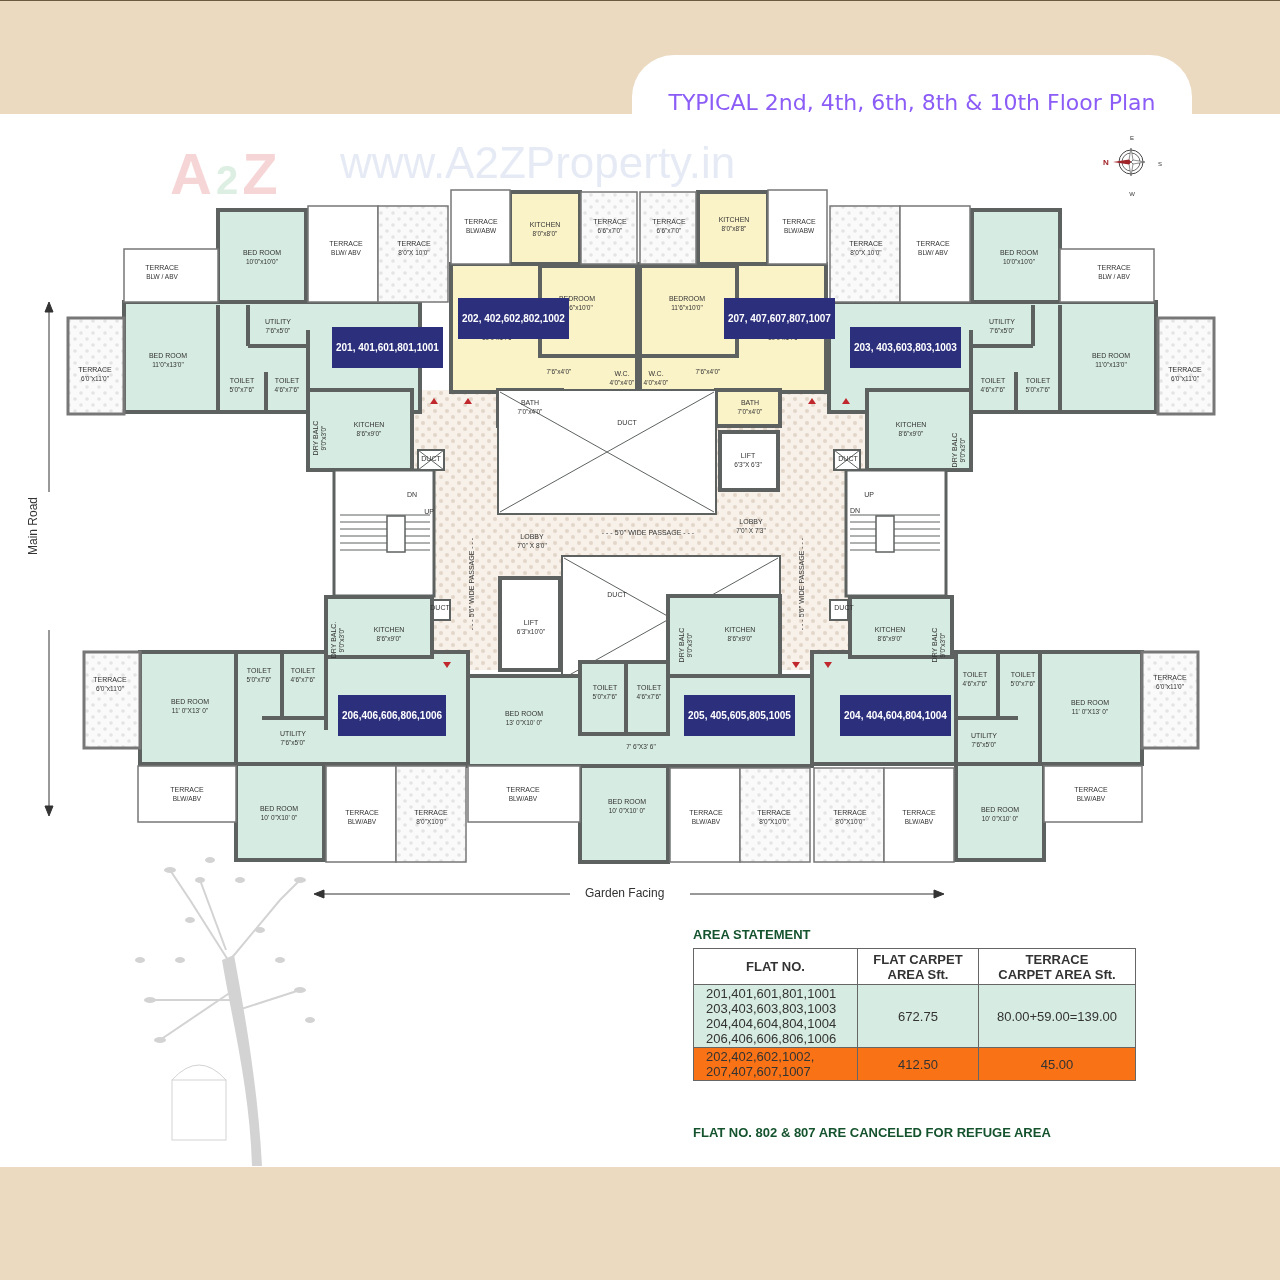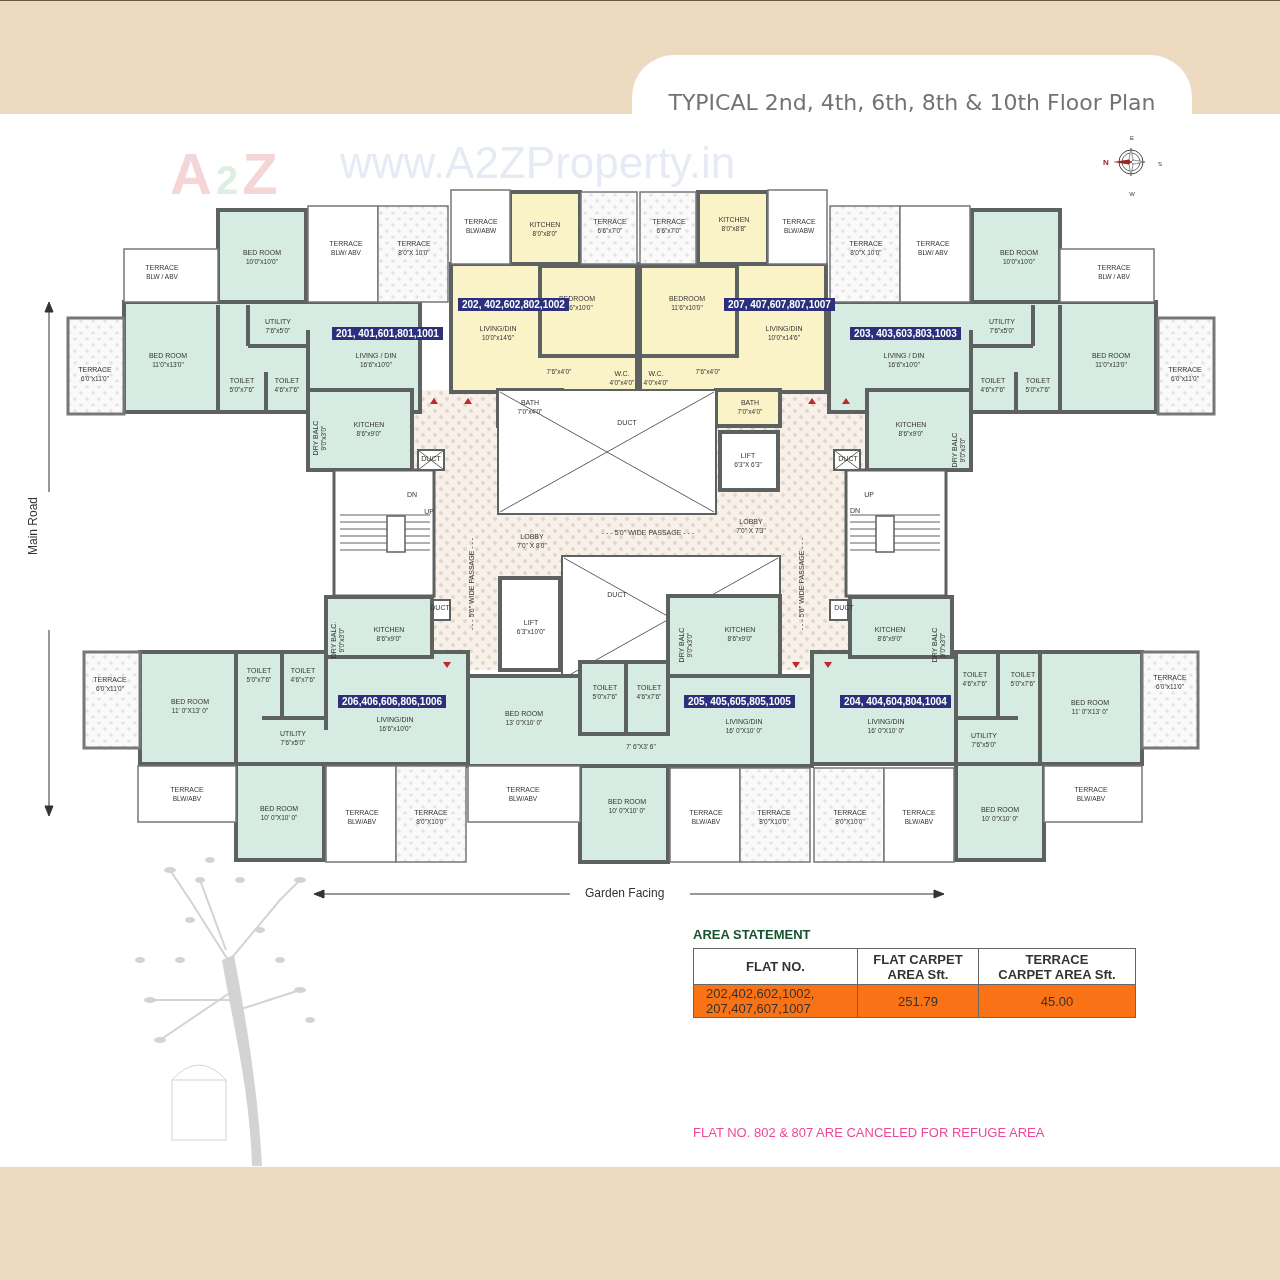--- a/index.html
+++ b/index.html
@@ -1,32 +1,32 @@
 <!DOCTYPE html>
 <html><head>
 <meta charset="utf-8">
 <style>
   html,body{margin:0;padding:0;}
   body{width:1280px;height:1280px;position:relative;background:#fff;font-family:"Liberation Sans",sans-serif;overflow:hidden;}
   .band-top{position:absolute;left:0;top:0;width:1280px;height:114px;background:#ecdac0;border-top:1px solid #6b5a40;}
   .band-bot{position:absolute;left:0;top:1167px;width:1280px;height:113px;background:#ecdac0;}
   .title-tab{position:absolute;left:632px;top:55px;width:560px;height:70px;background:#fff;border-radius:42px 42px 0 0;}
-  .title{position:absolute;left:632px;top:90px;width:560px;text-align:center;font-family:"DejaVu Sans",sans-serif;font-size:22px;color:#737373;letter-spacing:0px;}
+  .title{position:absolute;left:632px;top:90px;width:560px;text-align:center;font-family:"DejaVu Sans",sans-serif;font-size:22px;color:#8b5cf6;letter-spacing:0px;}
   .white-body{position:absolute;left:0;top:114px;width:1280px;height:1053px;background:#fff;}
   svg.plan{position:absolute;left:0;top:0;}
   .rl{font-family:"Liberation Sans",sans-serif;font-size:7px;fill:#333;text-anchor:middle;}
-  .flat-tag{position:absolute;background:#2c2f7c;color:#fff;font-family:"Liberation Sans",sans-serif;font-weight:bold;font-size:10px;padding:1px 4px;white-space:nowrap;}
+  .flat-tag{position:absolute;background:#2c2f7c;color:#fff;font-family:"Liberation Sans",sans-serif;font-weight:bold;font-size:10px;padding:15px 4px;white-space:nowrap;}
   .area-title{position:absolute;left:693px;top:927px;font-weight:bold;font-size:13px;color:#14532d;}
   table.area{position:absolute;left:693px;top:948px;width:443px;border-collapse:collapse;font-size:13px;color:#333;}
   table.area th,table.area td{border:1px solid #666;text-align:center;padding:1px 4px;}
   table.area th{background:#fff;font-weight:bold;font-size:13px;line-height:15px;height:33px;}
   table.area td.flats{text-align:left;padding-left:12px;line-height:15px;}
   tr.g td{background:#d6ebe1;}
   tr.y td{background:#f97316;}
-  .note{position:absolute;left:693px;top:1125px;font-weight:normal;font-size:13px;color:#ec4899;}
+  .note{position:absolute;left:693px;top:1125px;font-weight:bold;font-size:13px;color:#14532d;}
   .road-label{position:absolute;left:26px;top:555px;transform:rotate(-90deg);transform-origin:left top;font-size:12px;color:#333;}
   .garden-label{position:absolute;left:585px;top:886px;font-size:12px;color:#333;}
   .wm{position:absolute;opacity:.35;font-weight:bold;}
 </style>
 </head>
 <body>
 
 <div class="band-top"></div>
 <div class="white-body"></div>
 <div class="band-bot"></div>
@@ -378,20 +378,25 @@
 <div class="area-title">AREA STATEMENT</div>
 <table class="area">
   <thead>
     <tr>
       <th style="width:155px"><span>FLAT NO.</span></th>
       <th style="width:112px"><span>FLAT CARPET</span><br><span>AREA Sft.</span></th>
       <th><span>TERRACE</span><br><span>CARPET AREA Sft.</span></th>
     </tr>
   </thead>
   <tbody>
+    <tr class="g">
+      <td class="flats"><span>201,401,601,801,1001</span><br><span>203,403,603,803,1003</span><br><span>204,404,604,804,1004</span><br><span>206,406,606,806,1006</span></td>
+      <td>672.75</td>
+      <td>80.00+59.00=139.00</td>
+    </tr>
     <tr class="y">
       <td class="flats"><span>202,402,602,1002,</span><br><span>207,407,607,1007</span></td>
-      <td>251.79</td>
+      <td>412.50</td>
       <td>45.00</td>
     </tr>
   </tbody>
 </table>
 <div class="note">FLAT NO. 802 &amp; 807 ARE CANCELED  FOR REFUGE AREA</div>
 
 </body></html>

